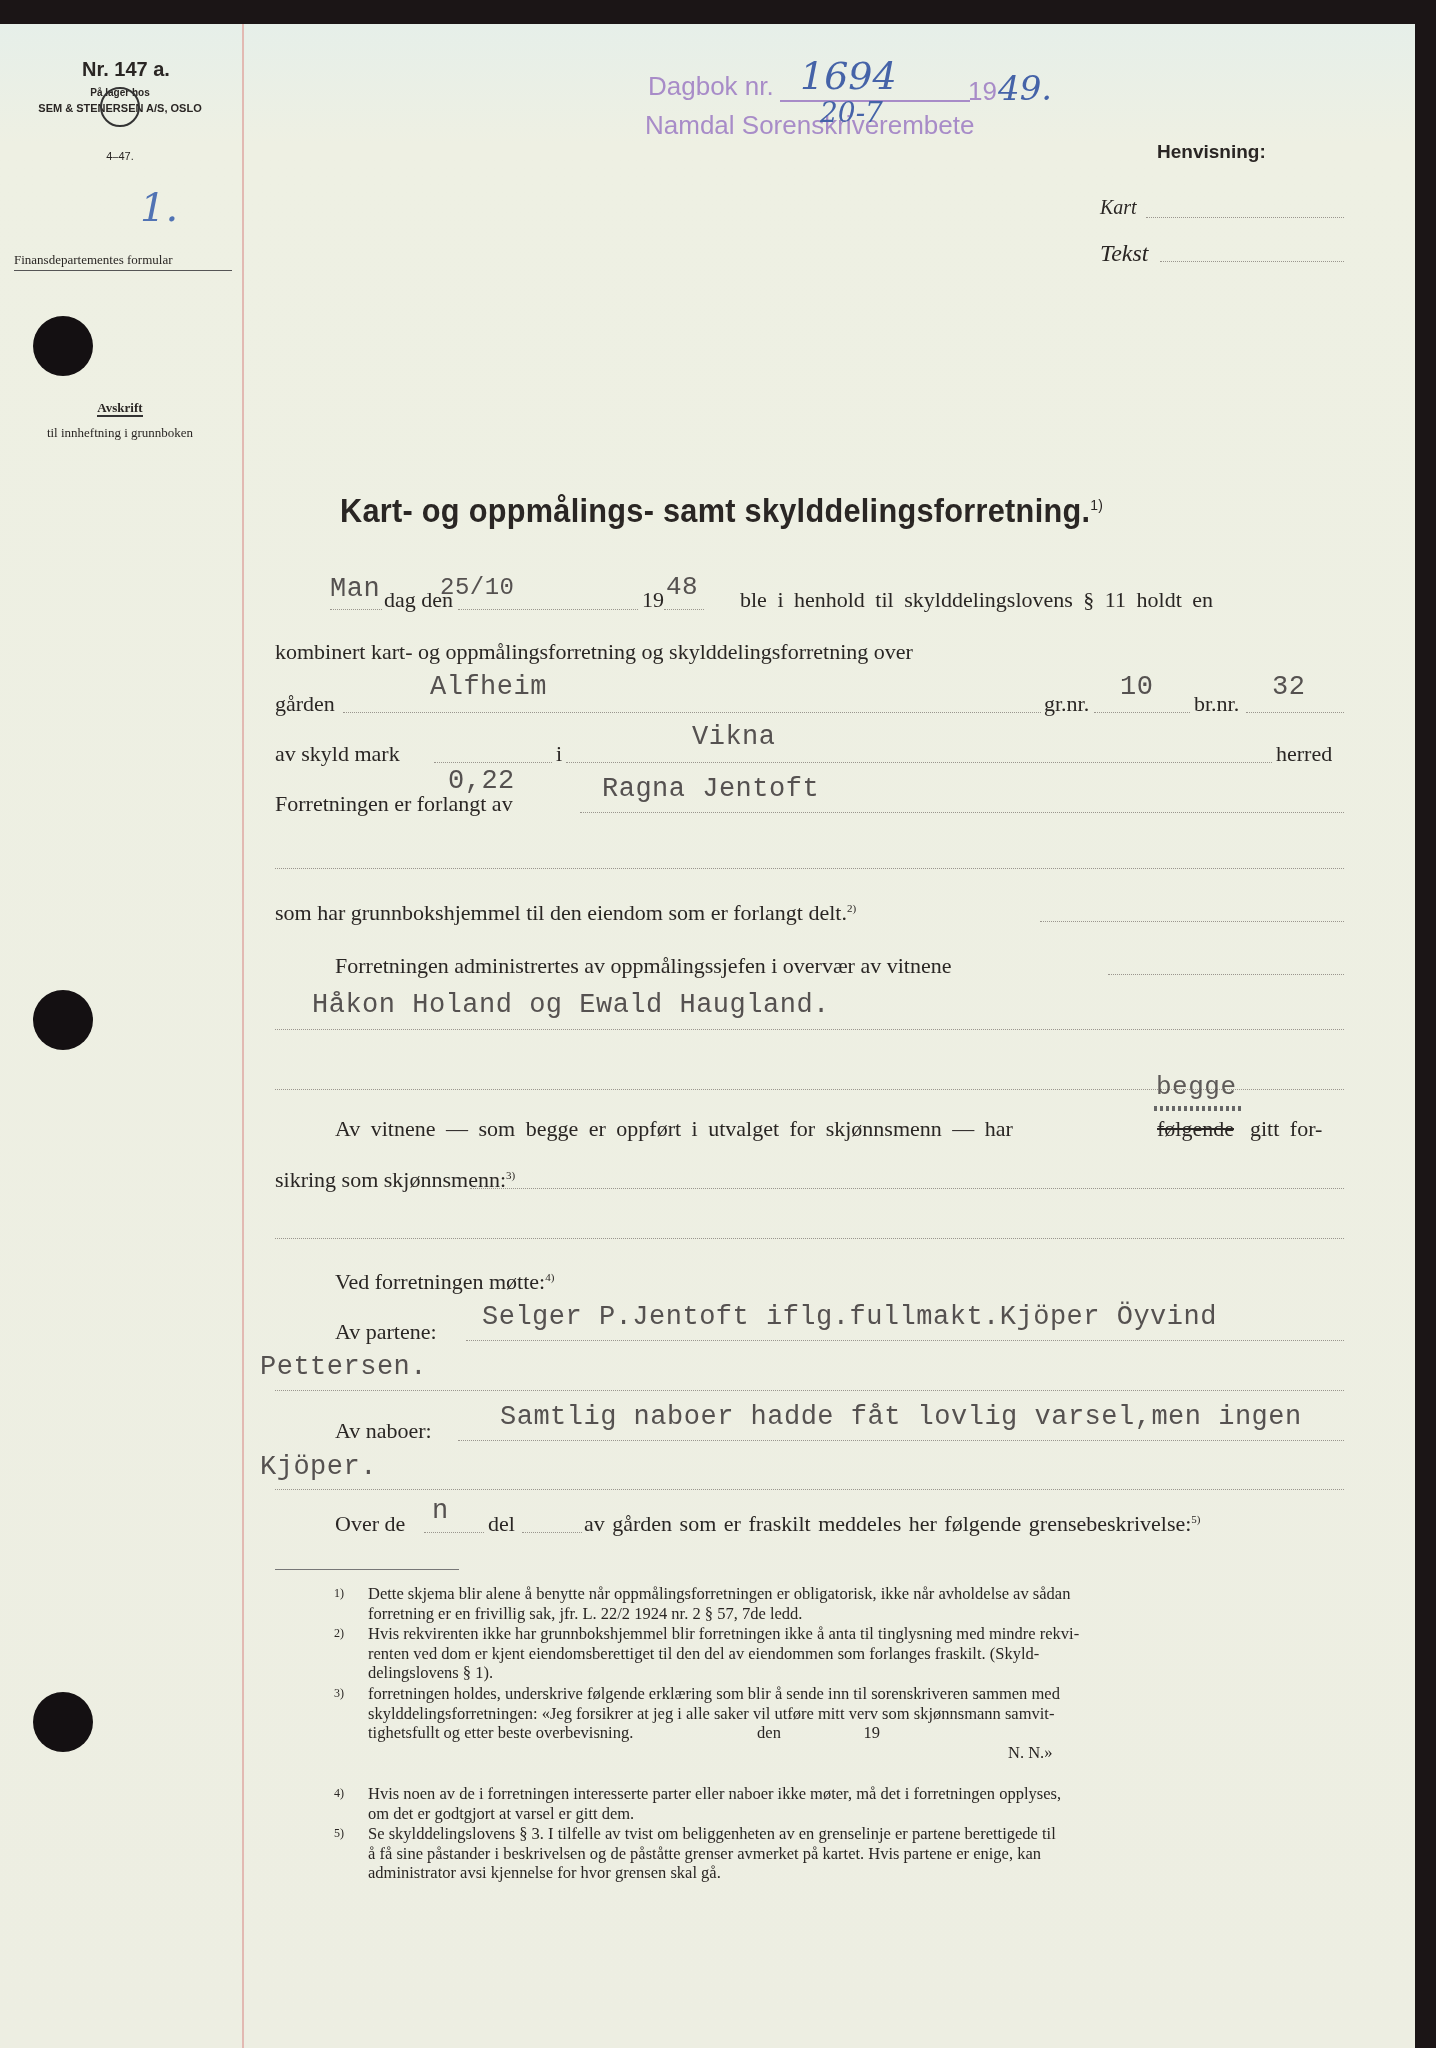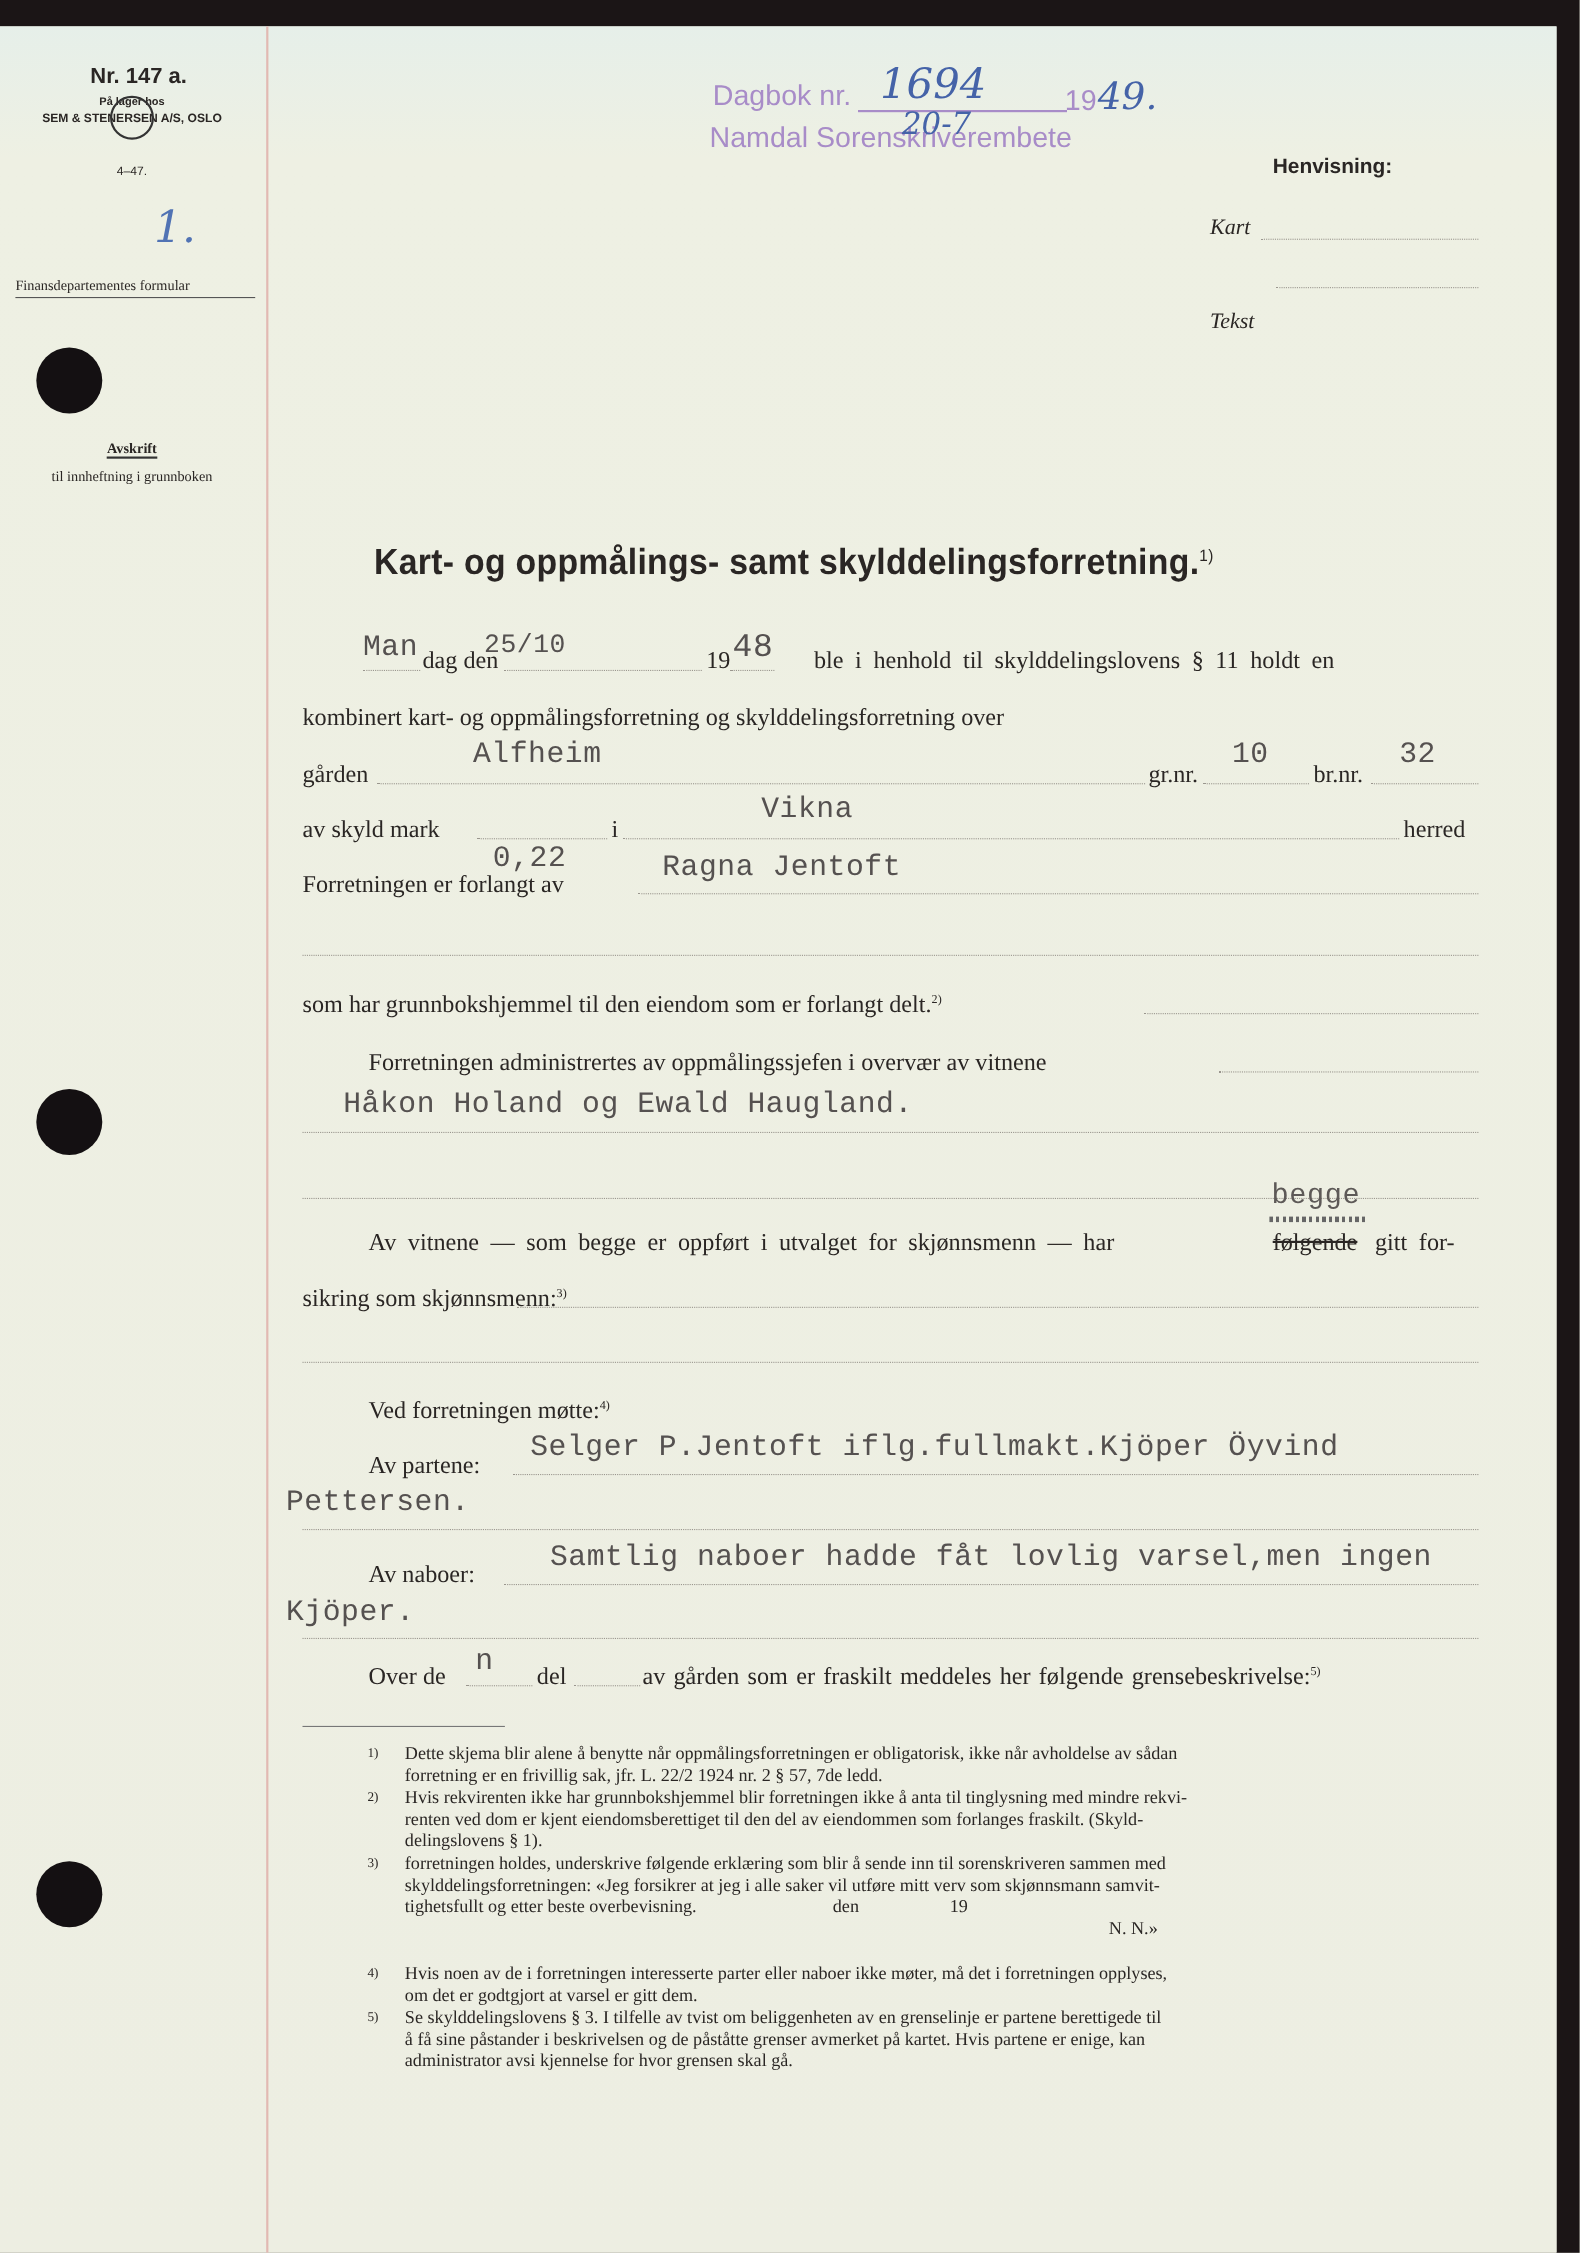--- a/index.html
+++ b/index.html
@@ -33,21 +33,21 @@
     .finans { left: 14px; top: 228px; font-size: 13px; border-bottom: 1px solid #555; padding-bottom: 2px; width: 218px; }
     .avskrift { left: 10px; top: 376px; font-size: 13px; font-weight: bold; width: 220px; text-align: center; }
     .avskrift span { border-bottom: 2px solid #333; }
     .innheft { left: 10px; top: 401px; font-size: 13px; width: 220px; text-align: center; }
 
     .stamp { color: #a88cc8; font-family: "Liberation Sans", sans-serif; font-size: 26px; }
     .stamp-hand { color: #4563a8; font-family: "DejaVu Serif", serif; font-style: italic; }
 
     .henv { left: 1157px; top: 117px; font-size: 19px; font-weight: bold; font-family: "Liberation Sans", sans-serif; }
     .kart-lbl { left: 1100px; top: 172px; font-size: 20px; font-style: italic; }
-    .tekst-lbl { left: 1100px; top: 216px; font-size: 20px; font-style: italic; margin-top: 41px; }
+    .tekst-lbl { left: 1100px; top: 216px; font-size: 24px; font-style: italic; }
     .dots { border-bottom: 1.5px dotted #9a968e; position: absolute; height: 0; }
 
     .title { left: 340px; top: 468px; font-size: 33px; font-weight: bold; font-family: "Liberation Sans", sans-serif; letter-spacing: 0.3px; transform: scaleX(0.93); transform-origin: left; }
     .title sup { font-size: 15px; font-weight: normal; }
 
     .body-text { font-size: 22px; }
     .fn-text { font-size: 16.5px; line-height: 19.5px; }
     .fn-mark { position: absolute; font-size: 12px; }
   </style>
 </head>
@@ -86,21 +86,21 @@
   <div class="dots" style="left:1160px;top:237px;width:184px;"></div>
 
   <div class="abs title"><span>Kart- og oppmålings- samt skylddelingsforretning.</span><sup>1)</sup></div>
 
   <div class="abs typed" style="left:330px;top:550px;">Man</div>
   <div class="dots" style="left:330px;top:585px;width:52px;"></div>
   <div class="abs body-text" style="left:384px;top:563px;">dag den</div>
   <div class="abs typed" style="left:440px;top:550px;font-size:24px;">25/10</div>
   <div class="dots" style="left:458px;top:585px;width:180px;"></div>
   <div class="abs body-text" style="left:642px;top:563px;">19</div>
-  <div class="abs typed" style="left:666px;top:548px;font-size:30px;">48</div>
+  <div class="abs typed" style="left:666px;top:548px;font-size:26px;">48</div>
   <div class="dots" style="left:664px;top:585px;width:40px;"></div>
   <div class="abs body-text" style="left:740px;top:563px;word-spacing:5px;">ble i henhold til skylddelingslovens § 11 holdt en</div>
 
   <div class="abs body-text" style="left:275px;top:615px;">kombinert kart- og oppmålingsforretning og skylddelingsforretning over</div>
 
   <div class="abs body-text" style="left:275px;top:667px;">gården</div>
   <div class="abs typed" style="left:430px;top:648px;">Alfheim</div>
   <div class="dots" style="left:343px;top:688px;width:698px;"></div>
   <div class="abs body-text" style="left:1044px;top:667px;">gr.nr.</div>
   <div class="abs typed" style="left:1120px;top:648px;">10</div>

